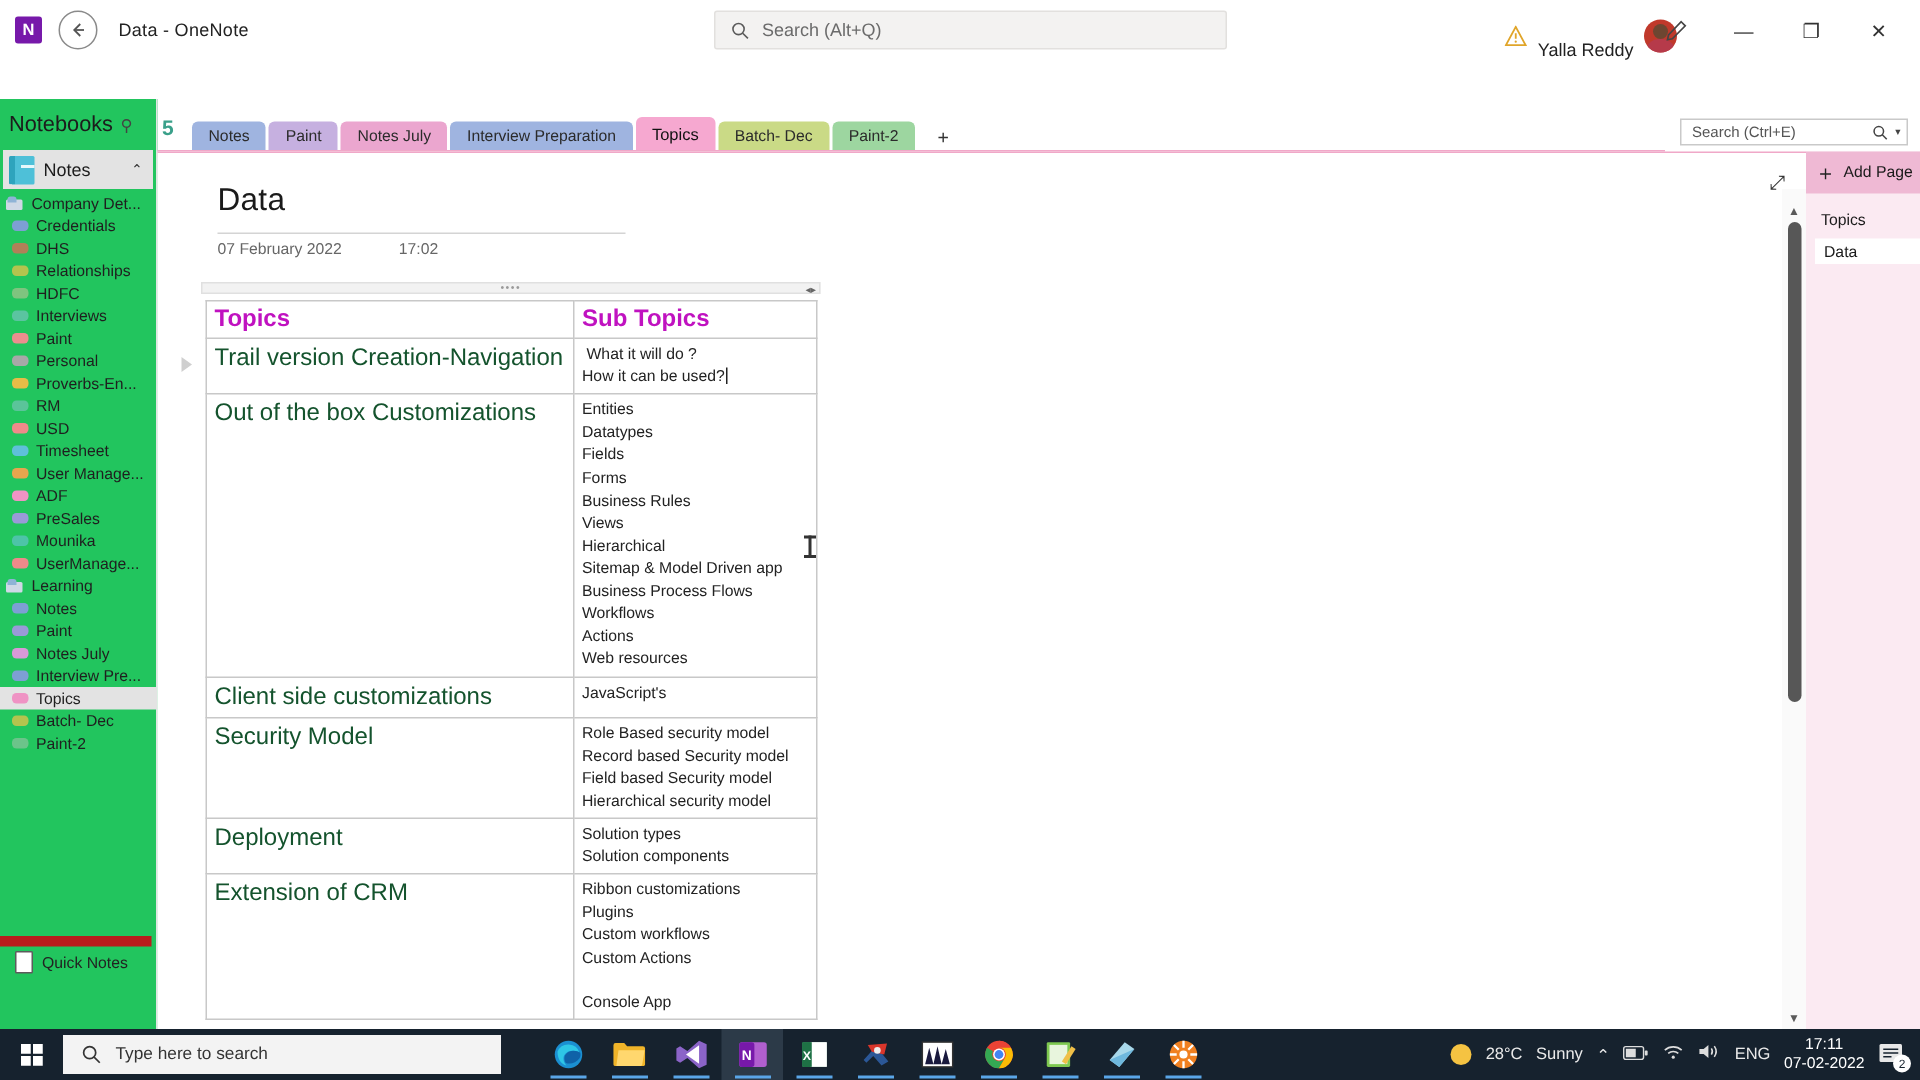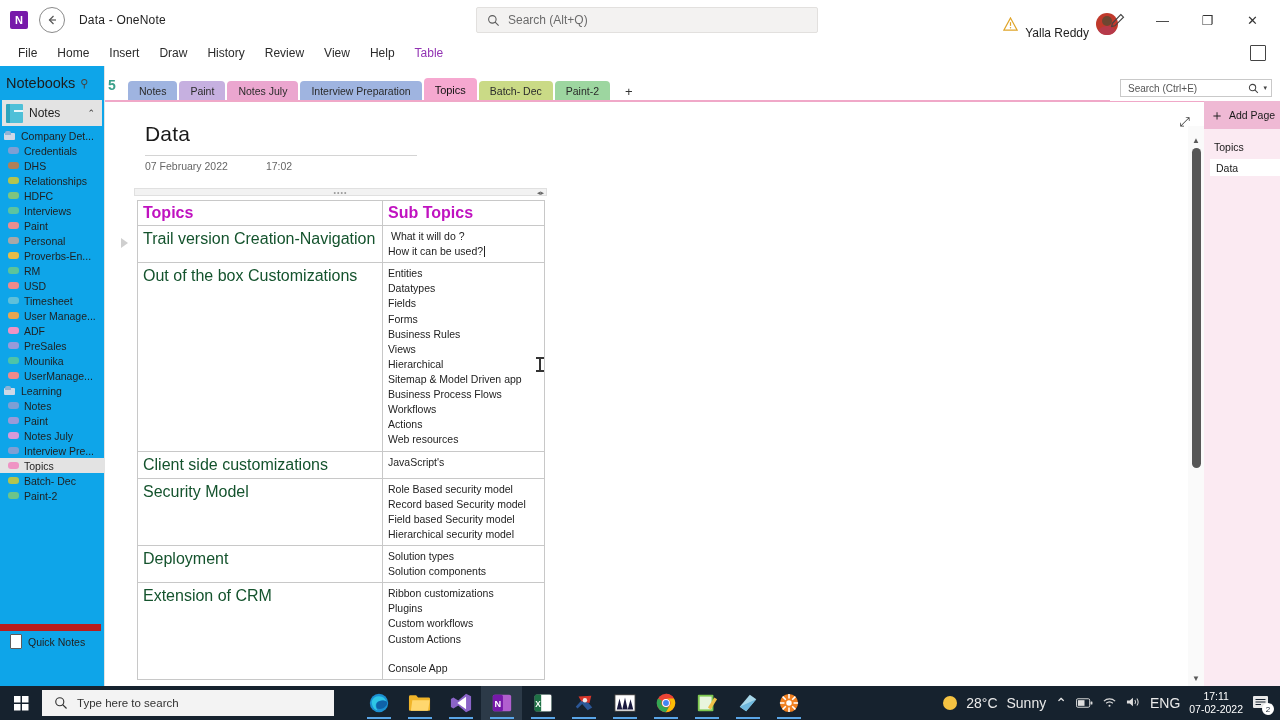--- a/index.html
+++ b/index.html
@@ -82,21 +82,21 @@
   .searchbox-right {
     position: absolute; right: 8px; top: 79px; width: 152px; height: 18px;
     background: #fff; border: 1px solid #c9c9c9; display: flex; align-items: center;
     padding: 0 4px 0 7px; gap: 4px;
   }
   .searchbox-right .ph { font-size: 10px; color: #555; flex: 1; }
 
   
   .nbpane {
     position: absolute; left: 0; top: 66px; width: 105px; height: 620px;
-    background: #0ea5e9; border-right: 1px solid #e3e3e3;
+    background: #22c55e; border-right: 1px solid #e3e3e3;
   }
   .nbhdr { display: flex; align-items: center; height: 34px; padding-left: 6px; }
   .nbhdr .t { font-size: 14.5px; color: #1c1c1c; }
   .nbhdr .pin { margin-left: 5px; font-size: 11px; color: #444; }
   .nbsel {
     display: flex; align-items: center; height: 26px; margin: 0 2px;
     background: #e3e3e3; padding-left: 4px; gap: 6px;
   }
   .nbsel .bk {
     width: 17px; height: 19px; background: #4ec0d8; border-radius: 1px;
@@ -269,21 +269,21 @@
   }
   .tb-search .ph { font-size: 11.5px; color: #333; }
   .tb-icons { display: flex; align-items: center; margin-left: 24px; gap: 0; }
   .tb-ic {
     width: 41px; height: 34px; display: flex; align-items: center; justify-content: center;
     position: relative;
   }
   .tb-ic.active { background: #2c3a48; }
   .tb-ic .u { position: absolute; bottom: 1px; width: 24px; height: 2px; background: #5aa6e8; }
   .tray { margin-left: auto; display: flex; align-items: center; gap: 9px; padding-right: 8px; }
-  .tray .txt { font-size: 14px; color: #eaeaea; text-align: right; }
+  .tray .txt { font-size: 11px; color: #eaeaea; text-align: right; }
   .tray .sun { width: 14px; height: 14px; border-radius: 50%; background: #f5c342; }
   .clock { font-size: 10.5px; color: #fff; line-height: 1.25; text-align: center; }
   .notif { position: relative; width: 20px; height: 18px; }
   .notif .badge {
     position: absolute; right: -2px; bottom: -3px; width: 12px; height: 12px;
     border-radius: 50%; background: #fff; color: #16222e; font-size: 8px;
     display: flex; align-items: center; justify-content: center;
   }
 </style>
 </head>
@@ -324,32 +324,20 @@
     <div class="wbtn ink">
       <svg width="15" height="15" viewBox="0 0 16 16">
           <path d="M11.5 1.6 L14.4 4.5 L5.2 13.7 L1.8 14.4 L2.5 11 Z" fill="none" stroke="#444" stroke-width="1.2"></path>
         </svg>
     </div>
     <div class="wbtn min">—</div>
     <div class="wbtn max">❐</div>
     <div class="wbtn close">✕</div>
   </div>
 
-  <div class="ribbon">
-    <span class="mi">File</span>
-    <span class="mi">Home</span>
-    <span class="mi">Insert</span>
-    <span class="mi">Draw</span>
-    <span class="mi">History</span>
-    <span class="mi">Review</span>
-    <span class="mi">View</span>
-    <span class="mi">Help</span>
-    <span class="mi accent">Table</span>
-    <span class="notes-ico"></span>
-  </div>
 
   <div class="band-top"></div>
 
   <div class="searchbox-right">
     <span class="ph">Search (Ctrl+E)</span>
     <svg width="11" height="11" viewBox="0 0 16 16">
         <circle cx="6.6" cy="6.6" r="4.6" fill="none" stroke="#444" stroke-width="1.5"></circle>
         <path d="M10 10 L14.3 14.3" stroke="#444" stroke-width="1.5"></path>
       </svg>
     <span style="font-size:7px;color:#444">▾</span>

